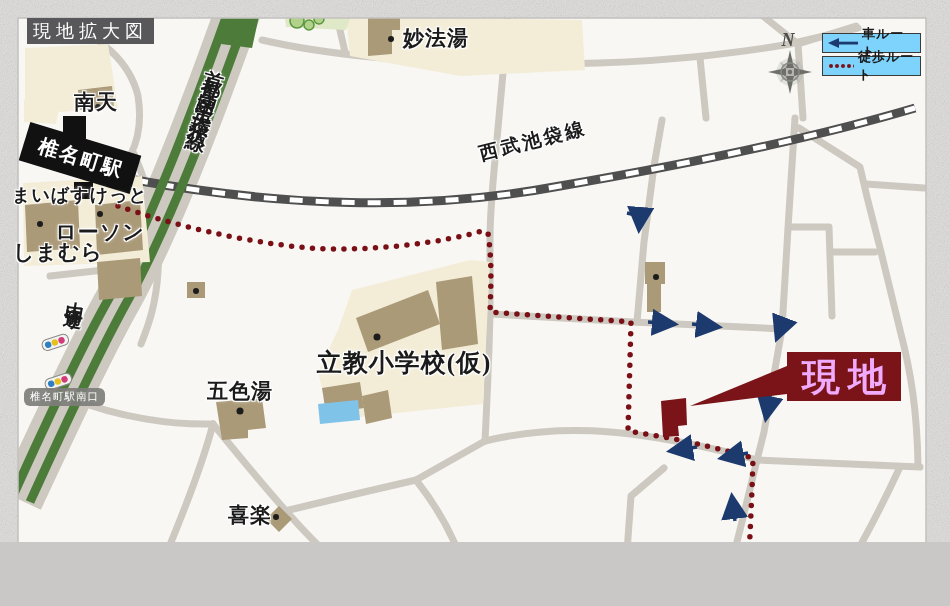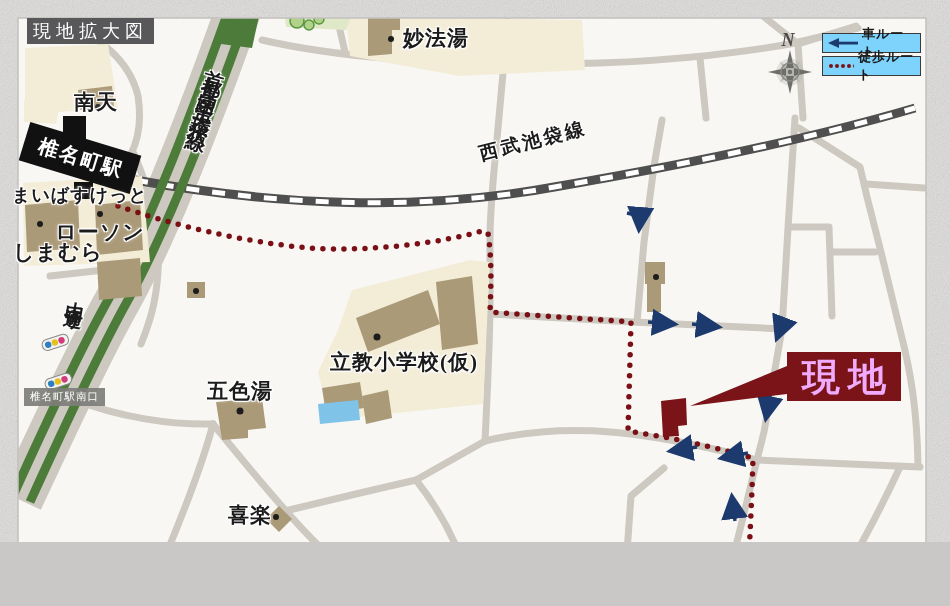--- a/index.html
+++ b/index.html
@@ -3,27 +3,27 @@
 <meta charset="utf-8">
 <style>
   html,body{margin:0;padding:0;background:#c9c8c6;}
   .stage{position:relative;width:950px;height:542px;overflow:hidden;
          font-family:"Liberation Serif","DejaVu Serif",serif;}
   .stage svg.base{position:absolute;left:0;top:0;}
   .lbl{position:absolute;transform:translate(-50%,-50%);white-space:nowrap;
        font-weight:bold;color:#1b1b1b;font-size:21px;letter-spacing:1px;
        text-shadow:-1px -1px 0 #fff,1px -1px 0 #fff,-1px 1px 0 #fff,1px 1px 0 #fff,0 0 4px #fff;}
   .lbl.small{font-size:18px;}
-  .lbl.big{font-size:21px;}
+  .lbl.big{font-size:25px;}
   .title-badge{position:absolute;left:27px;top:18px;width:127px;height:26px;
        background:#58585a;color:#fff;font-size:18px;letter-spacing:5px;
        text-align:center;line-height:27px;}
   .exit-badge{position:absolute;left:24px;top:388px;background:rgba(125,125,122,.92);
        color:#fff;font-size:10.5px;letter-spacing:1px;padding:2px 6px;
-       font-family:"Liberation Sans","DejaVu Sans",sans-serif;}
+       font-family:"Liberation Sans","DejaVu Sans",sans-serif;border-radius:6px;}
   .station-name{position:absolute;left:26px;top:145px;width:110px;text-align:center;
        color:#fff;font-size:20px;font-weight:bold;letter-spacing:2px;
        transform:rotate(17deg);}
   .rail-label{position:absolute;left:478px;top:128px;font-size:19px;font-weight:bold;
        letter-spacing:3px;transform:rotate(-14deg);color:#1b1b1b;
        text-shadow:-1px -1px 0 #fff,1px -1px 0 #fff,-1px 1px 0 #fff,1px 1px 0 #fff,0 0 4px #fff;}
   .vtext{position:absolute;writing-mode:vertical-rl;font-weight:bold;color:#1b1b1b;
        text-shadow:-1px -1px 0 #fff,1px -1px 0 #fff,-1px 1px 0 #fff,1px 1px 0 #fff,0 0 4px #fff;}
   .hwy-label{left:208px;top:56px;height:274px;font-size:20px;letter-spacing:8px;
        transform:rotate(16deg);transform-origin:50% 0;}

